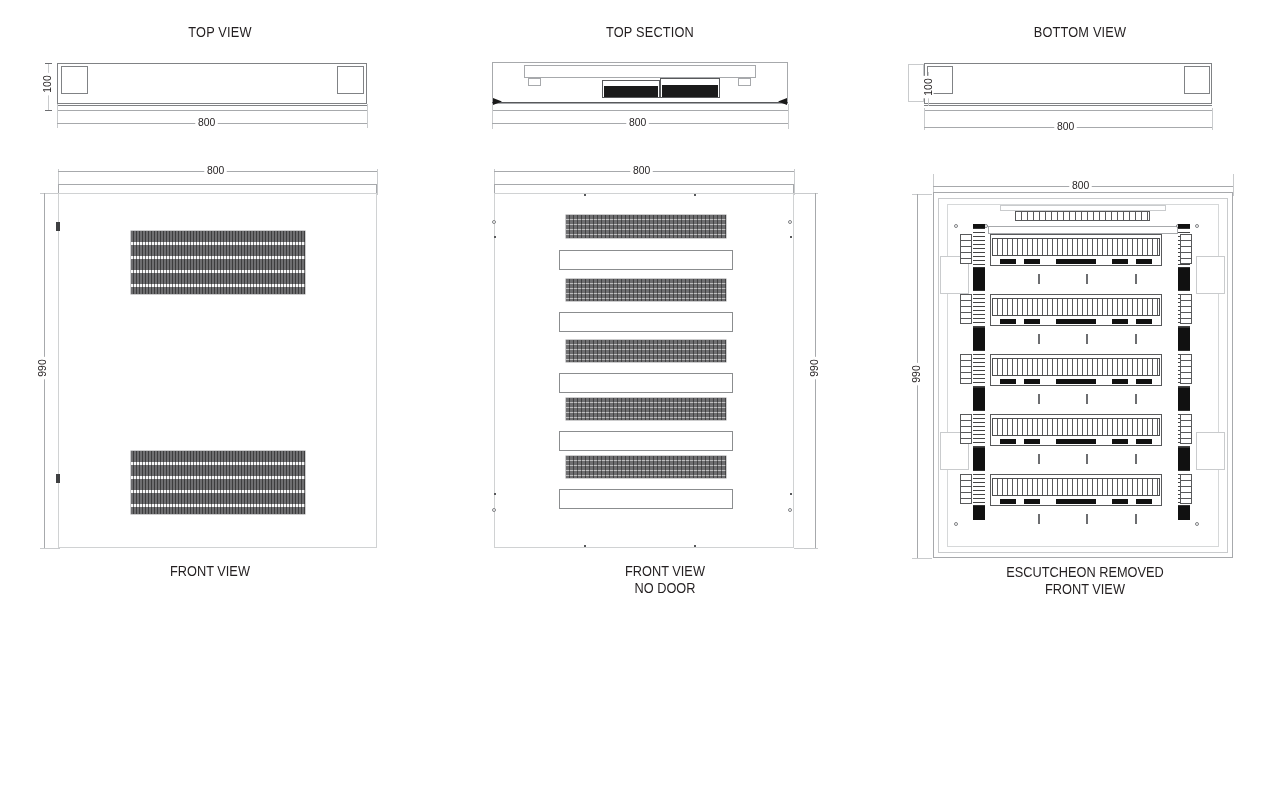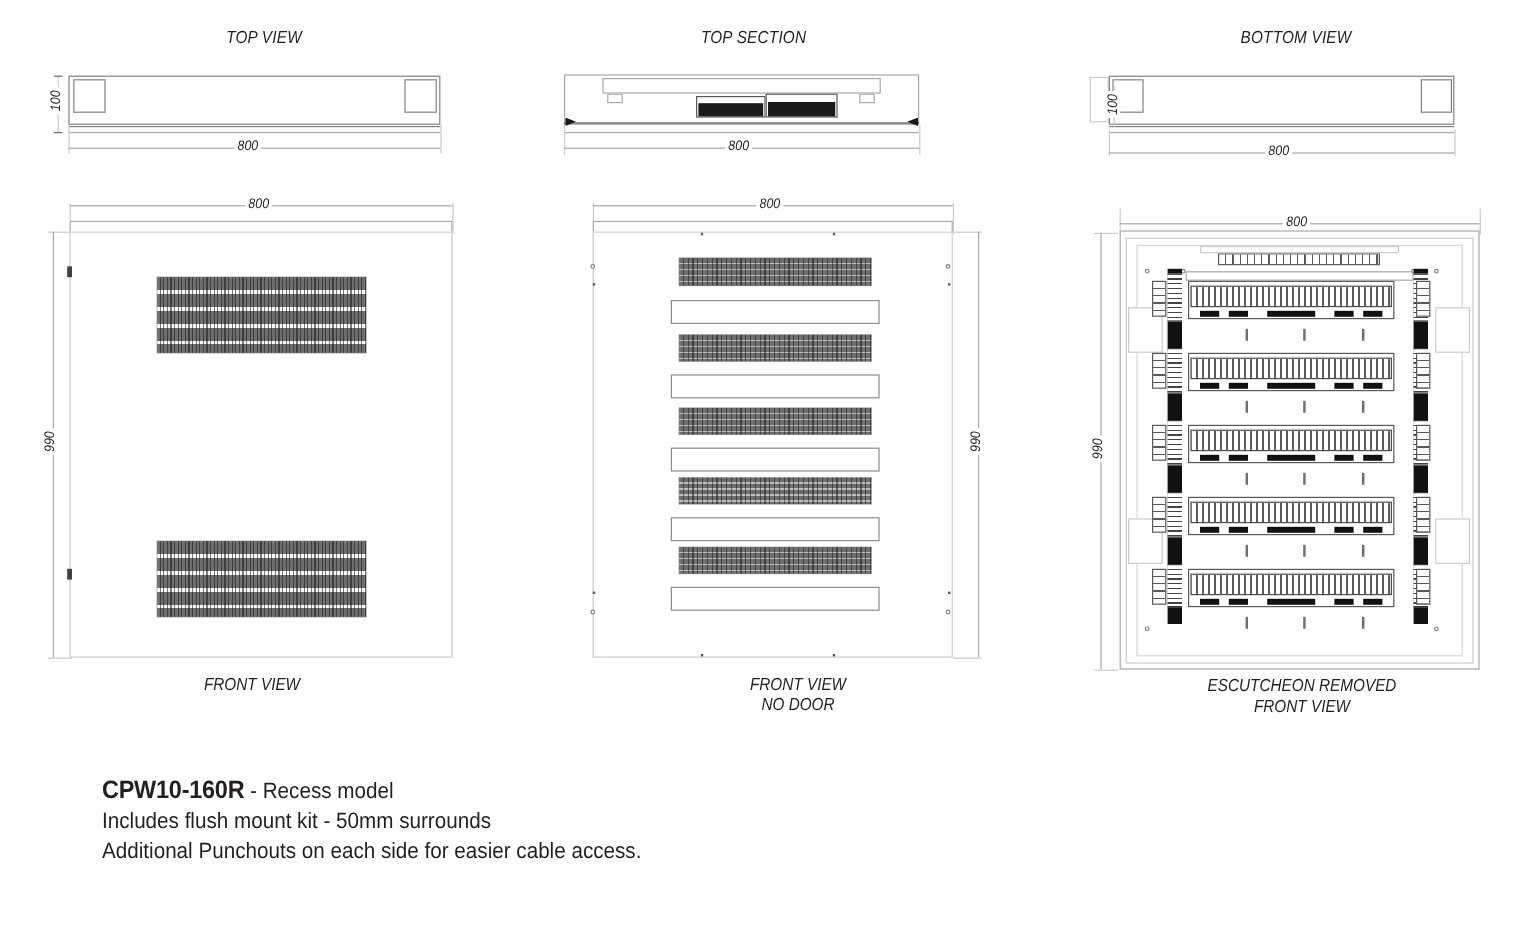--- a/index.html
+++ b/index.html
@@ -11,21 +11,21 @@
   body {
     width: 1278px;
     height: 789px;
     position: relative;
     font-family: "Liberation Sans", sans-serif;
     color: #231f20;
     overflow: hidden;
   }
 
   
-  .view { position: absolute; font-style: italic; }
+  .view { position: absolute; }
 
   .vtitle {
     position: absolute;
     text-align: center;
     font-size: 14.5px;
     letter-spacing: 0.2px;
     color: #231f20;
     white-space: nowrap;
     transform: scaleX(0.88);
   }
@@ -224,21 +224,21 @@
   <div class="tick h" style="left:25px; top:39px;"></div>
   <div class="tick h" style="left:25px; top:86px;"></div>
   <div class="dimtext vert" style="left:14px; top:54px;">100</div>
 
   <div class="ext v" style="left:37px; top:80px; height:24px;"></div>
   <div class="ext v" style="left:347px; top:80px; height:24px;"></div>
   <div class="dline h" style="left:37px; top:99px; width:310px;"></div>
   <div class="dimtext" style="left:174px; top:92px;">800</div>
 </div>
 
-<div class="view" style="left:458px; top:24px; width:340px; height:130px;">
+<div class="view" style="left:480px; top:24px; width:340px; height:130px;">
 
   <div class="vtitle" style="left:0; top:0; width:340px;">TOP SECTION</div>
 
   <div class="box thin" style="left:12px; top:38px; width:296px; height:42px;"></div>
 
   <div class="box thin" style="left:44px; top:41px; width:232px; height:13px;"></div>
 
   <div class="box thin" style="left:48px; top:54px; width:13px; height:8px;"></div>
   <div class="box thin" style="left:258px; top:54px; width:13px; height:8px;"></div>
 
@@ -472,22 +472,15 @@
   <div class="screw" style="left:305px; top:64px;"></div>
   <div class="screw" style="left:64px; top:362px;"></div>
   <div class="screw" style="left:305px; top:362px;"></div>
 
   <div class="vcaption" style="left:0; top:404px;">ESCUTCHEON REMOVED</div>
   <div class="vcaption" style="left:0; top:421px;">FRONT VIEW</div>
 </div>
 
 <div class="captions">
 
-  <div class="capblock" style="left:85px; top:8px;">
-    <div class="capline">
-      <span class="model">CPW10-160R</span><span class="desc"> - Recess model</span>
-    </div>
-    <div class="capline">Includes flush mount kit - 50mm surrounds</div>
-    <div class="capline">Additional Punchouts on each side for easier cable access.</div>
-  </div>
 
 
 </div>
 
 </body></html>

